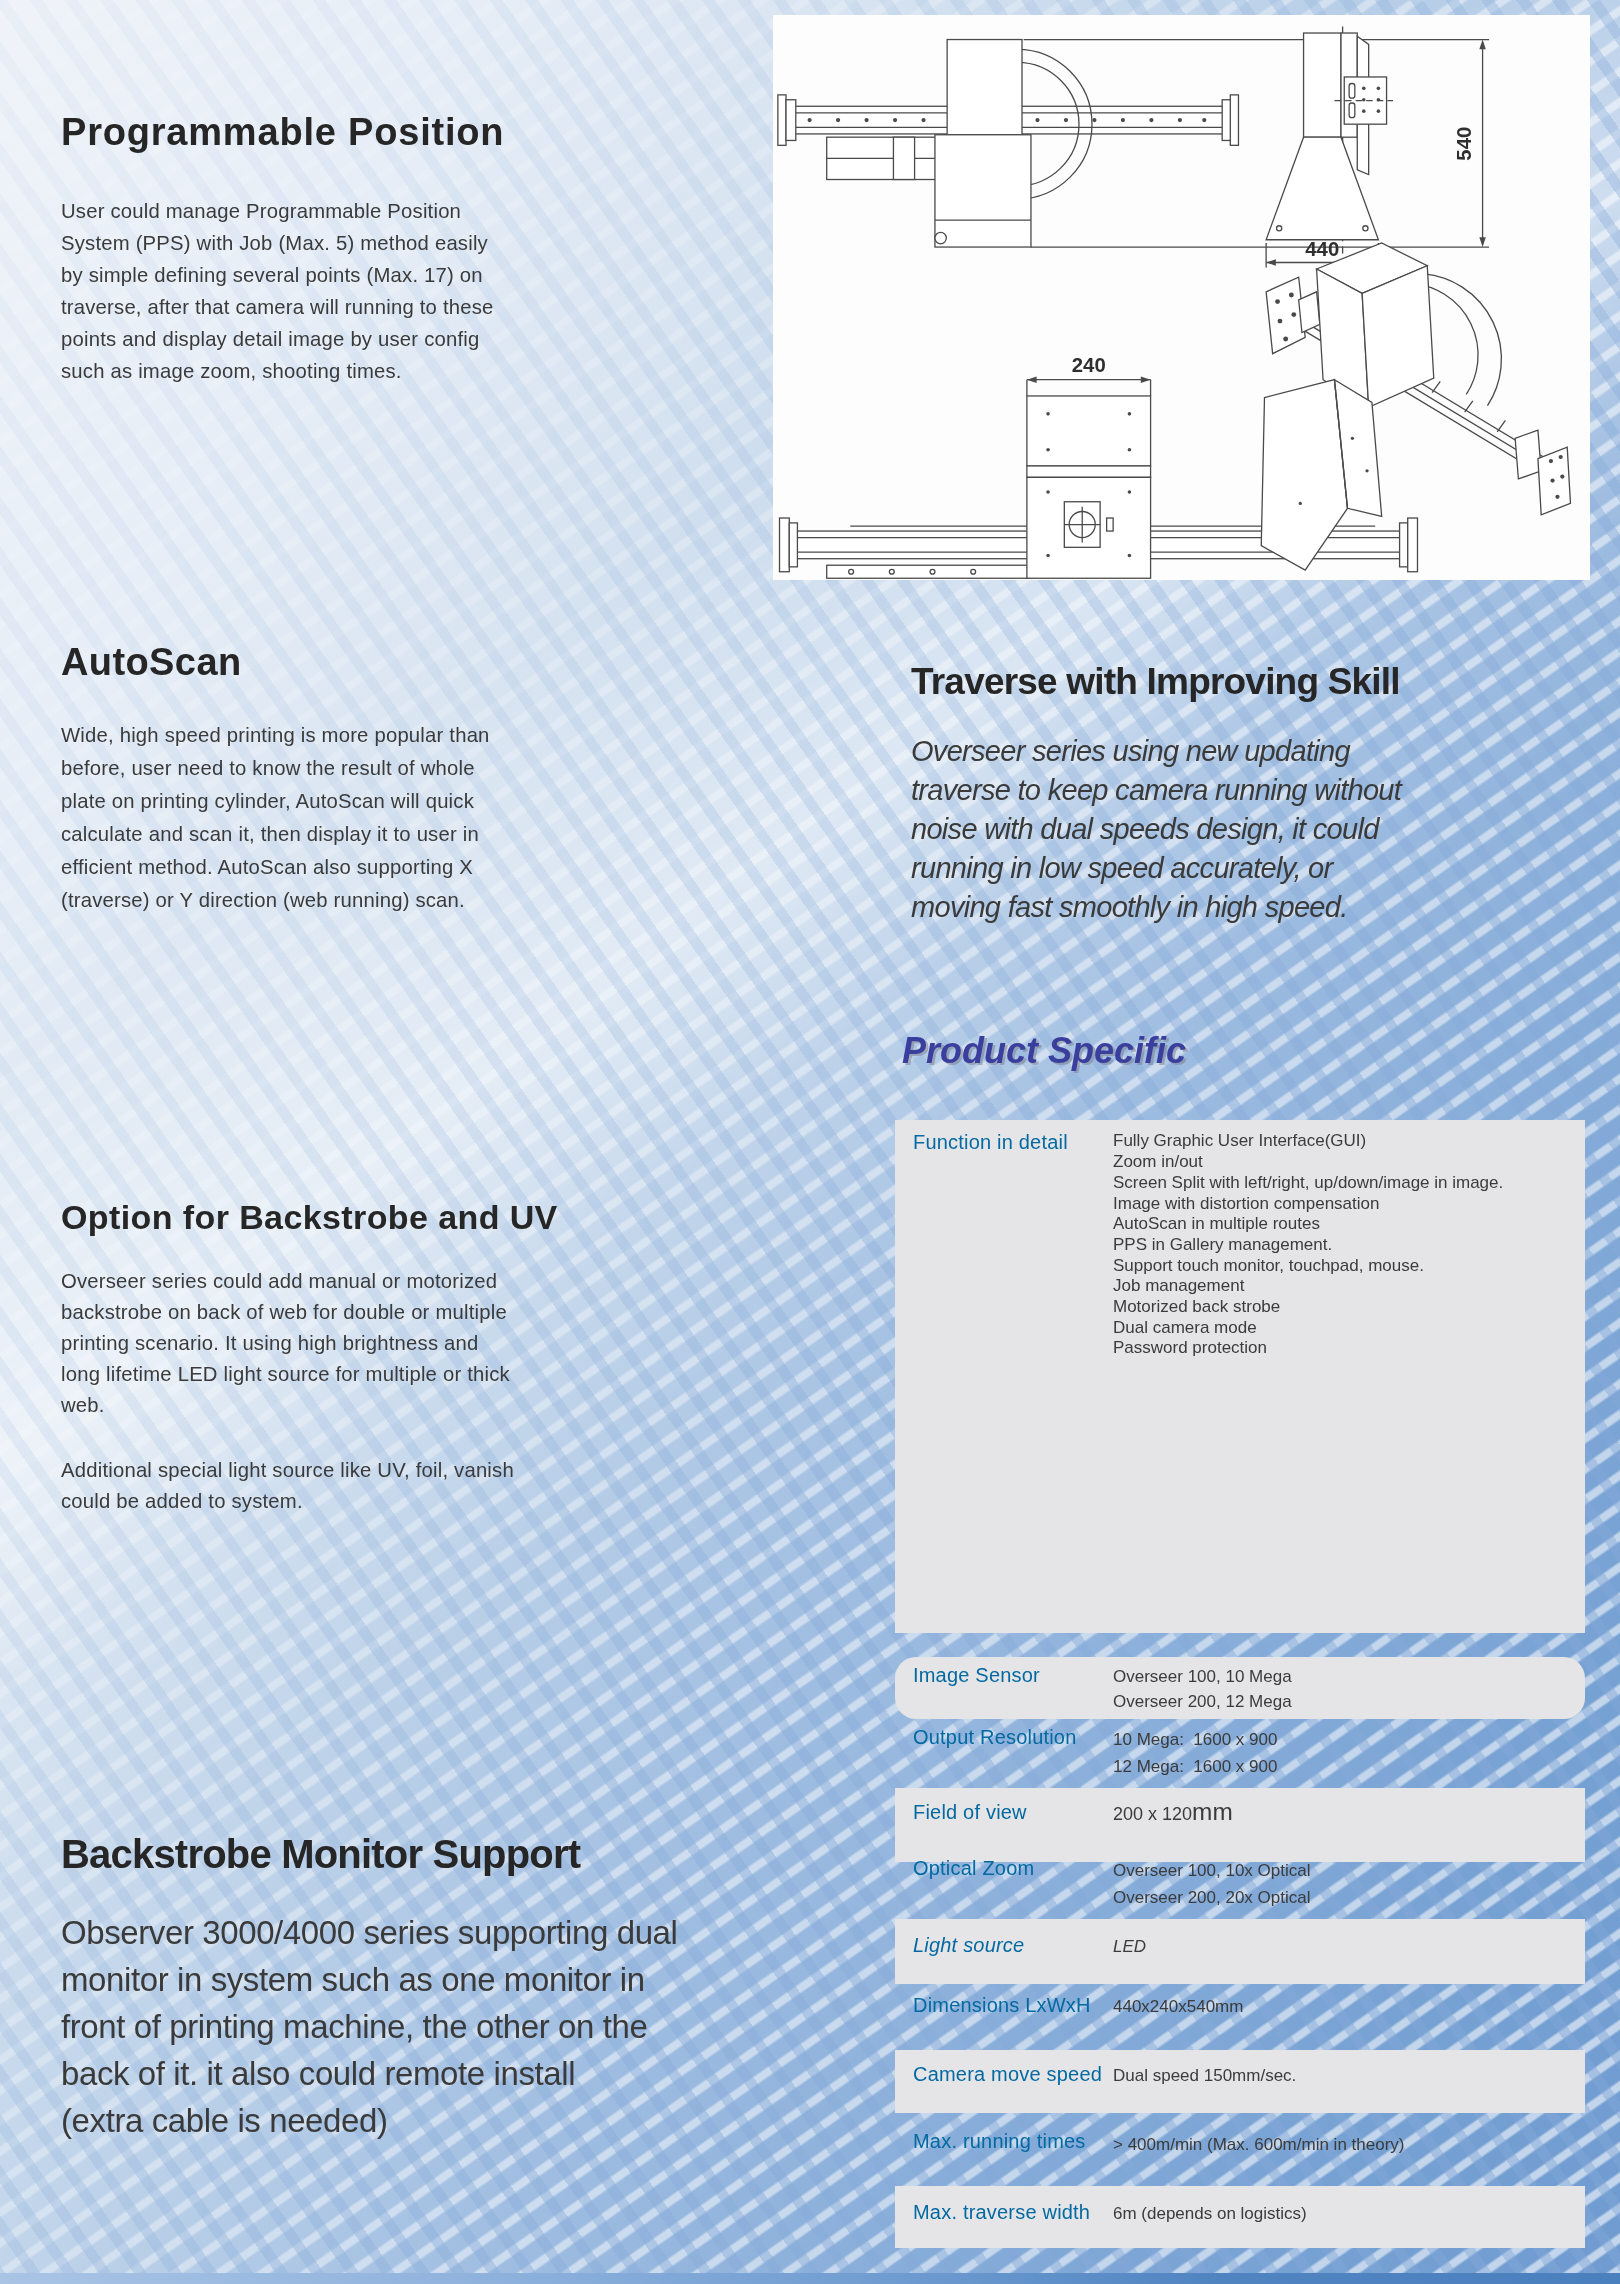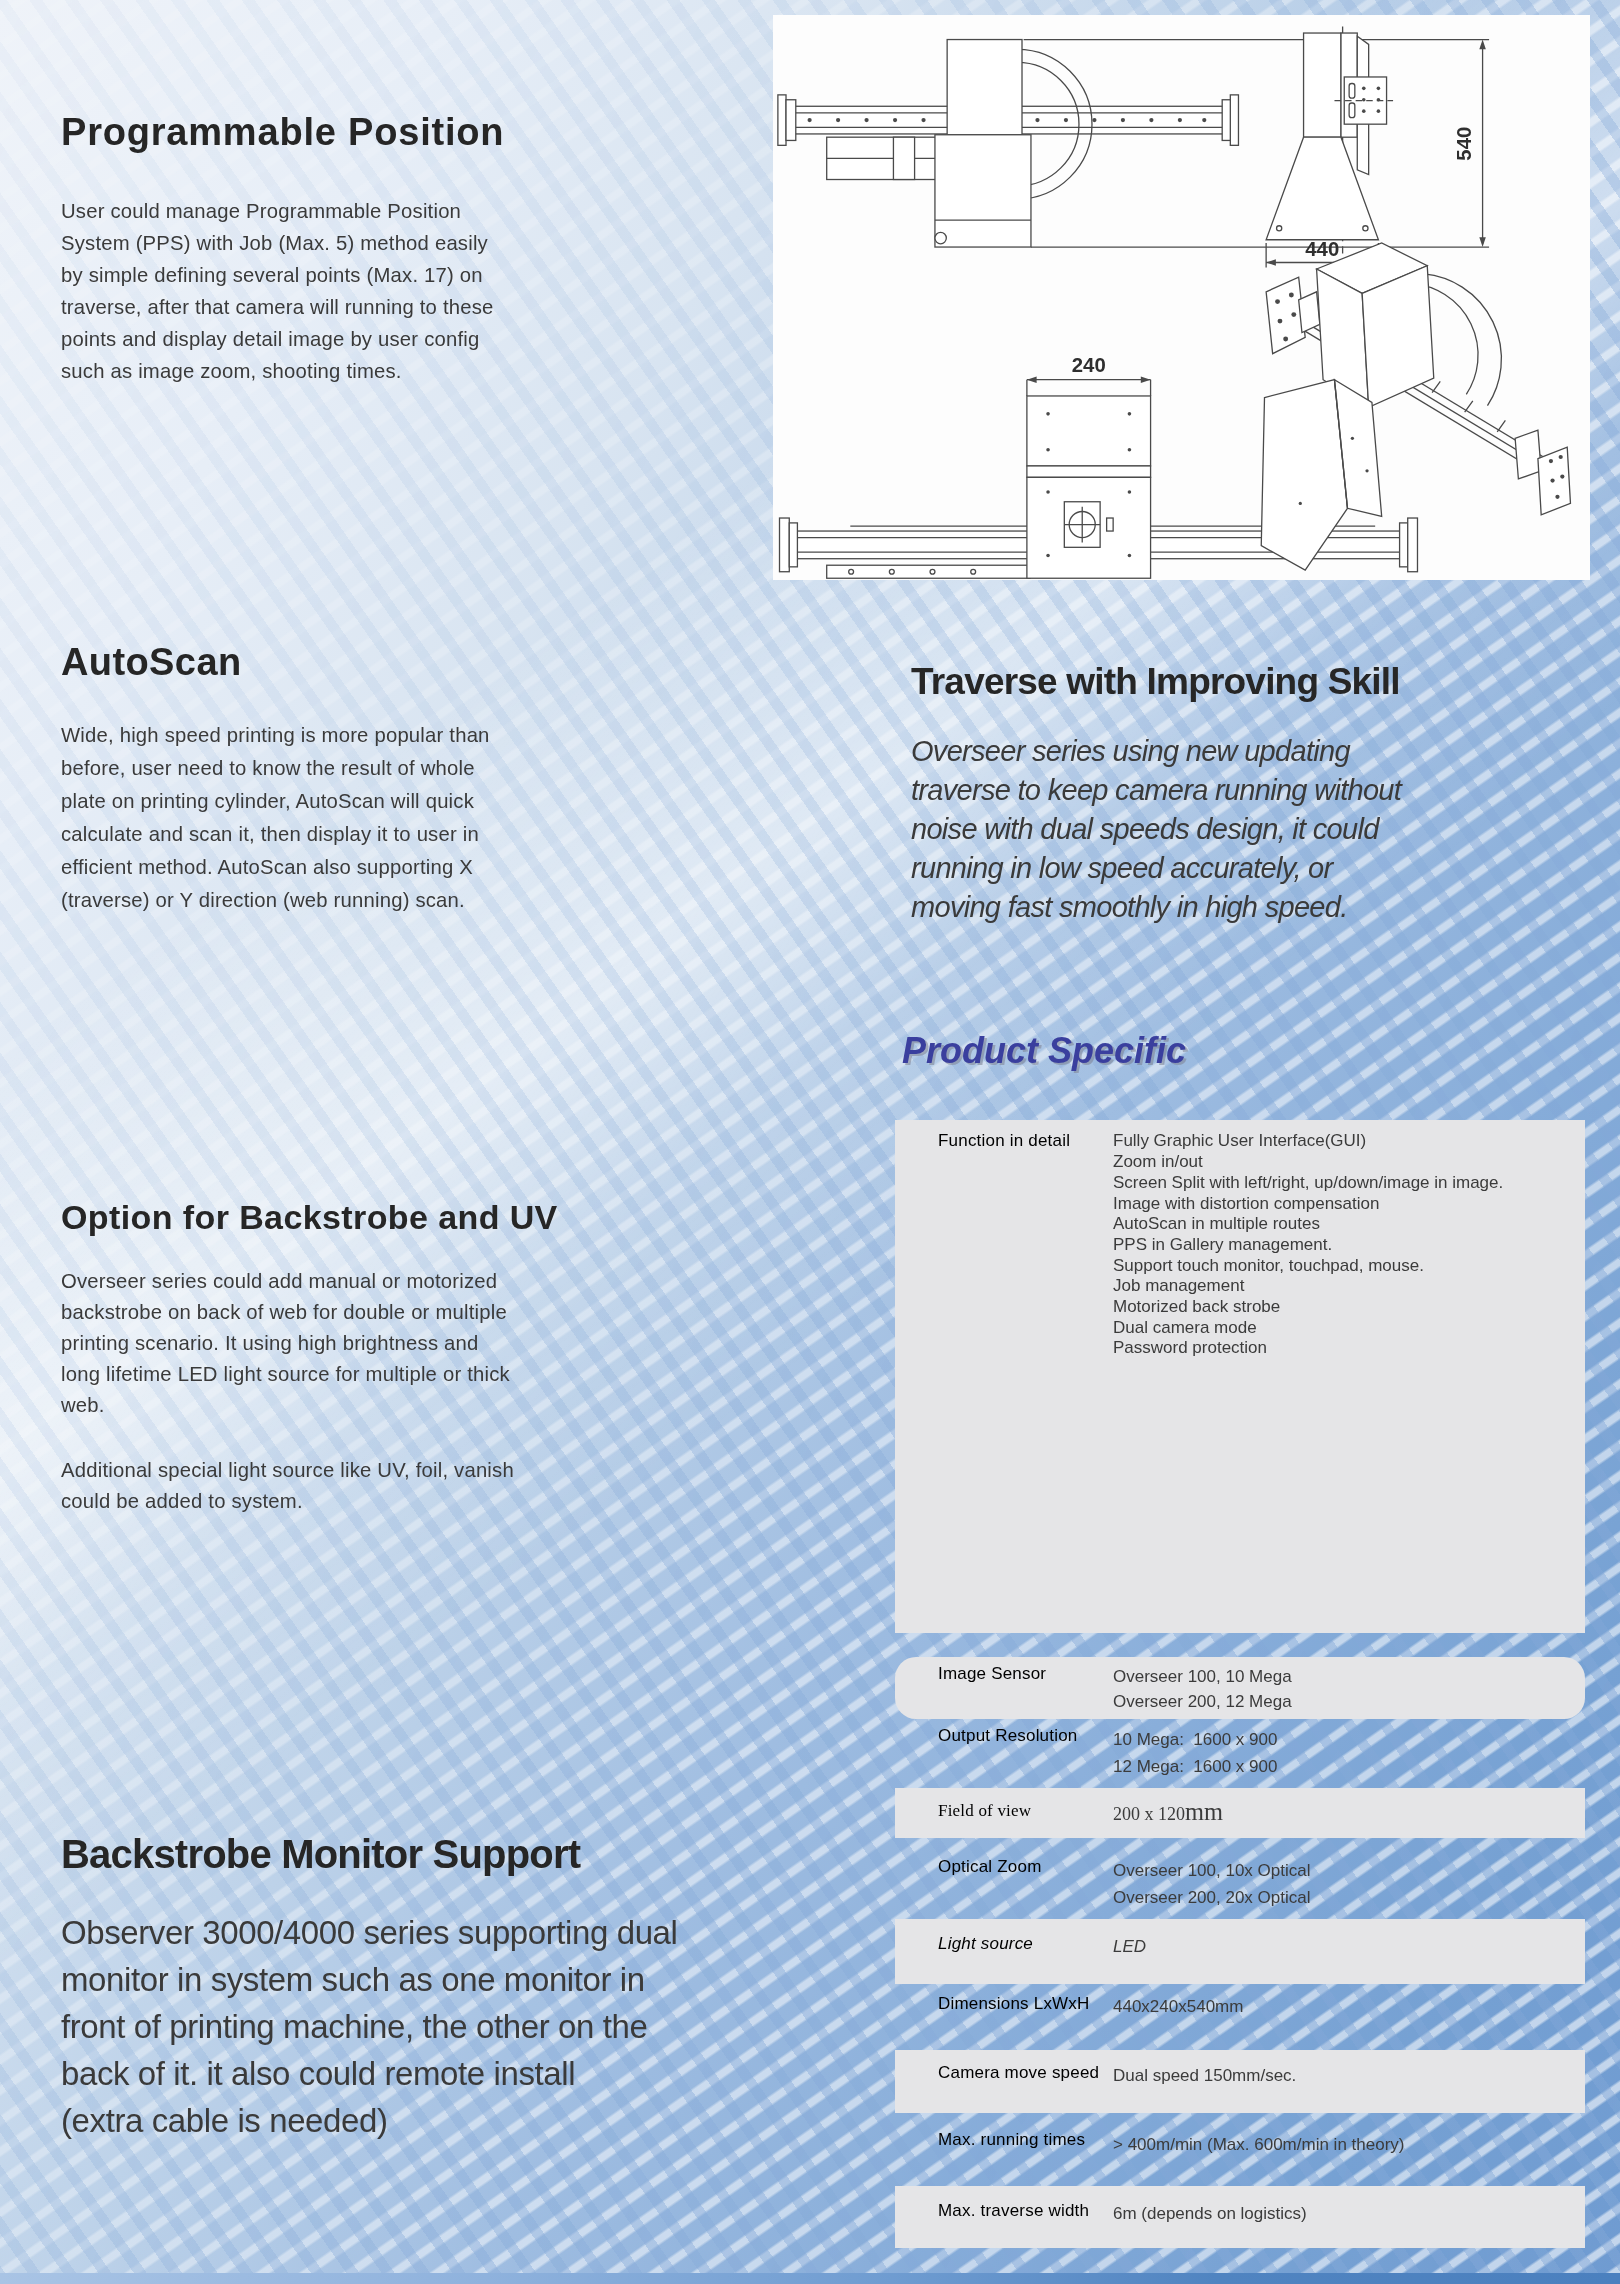--- a/index.html
+++ b/index.html
@@ -42,31 +42,31 @@
     left:902px;top:1030px;font-size:36px;font-weight:bold;font-style:italic;
     color:#3a3f9e;text-shadow:2.4px 2.4px 0 rgba(125,130,145,0.55);white-space:nowrap;
   }
 
   #drawing-panel{position:absolute;left:773px;top:14.6px;width:817px;height:565px;background:#fdfdfd;}
   #drawing-panel svg{display:block;width:100%;height:100%;}
   .dim{font-family:"Liberation Sans",sans-serif;font-weight:bold;font-size:25px;fill:#2f2f2f;stroke:none;}
 
   .spec-row{position:absolute;left:895px;width:690px;}
   .spec-row.gray{background:#e5e5e7;}
-  .spec-label{position:absolute;left:18px;top:9.8px;font-size:17px;color:#000000;letter-spacing:0.2px;white-space:nowrap;margin-left:25px;}
+  .spec-label{position:absolute;left:18px;top:9.8px;font-size:20px;color:#0369a1;letter-spacing:0.2px;white-space:nowrap;}
   .spec-value{position:absolute;left:218px;top:9.8px;font-size:17px;line-height:25px;color:#3b3b3b;white-space:pre-wrap;}
   .row-function{top:1120px;height:513px;}
   .row-function .spec-label,.row-function .spec-value{top:11.4px;}
   .row-function .spec-value{line-height:20.7px;}
   .row-sensor{top:1657px;height:62px;border-radius:21px;}
   .row-sensor .spec-label,.row-sensor .spec-value{top:6.5px;}
   .row-output{top:1719px;height:70px;}
   .row-output .spec-label,.row-output .spec-value{top:7.3px;}
   .row-output .spec-value{line-height:27px;}
-  .row-fov{top:1788px;height:50px;font-family:Liberation Serif, serif;}
+  .row-fov{top:1788px;height:74px;}
   .row-fov .spec-label{top:13px;}
   .row-fov .spec-value{top:11.4px;font-size:18px;}
   .row-fov .suffix-big{font-size:24.4px;}
   .row-optical{top:1850px;height:68px;}
   .row-optical .spec-label,.row-optical .spec-value{top:6.5px;}
   .row-optical .spec-value{line-height:27px;text-align:right;}
   .row-light{top:1919px;height:65px;font-style:italic;}
   .row-light .spec-label,.row-light .spec-value{top:14.6px;}
   .row-dims{top:1984px;height:67px;}
   .row-dims .spec-label,.row-dims .spec-value{top:9.8px;}

